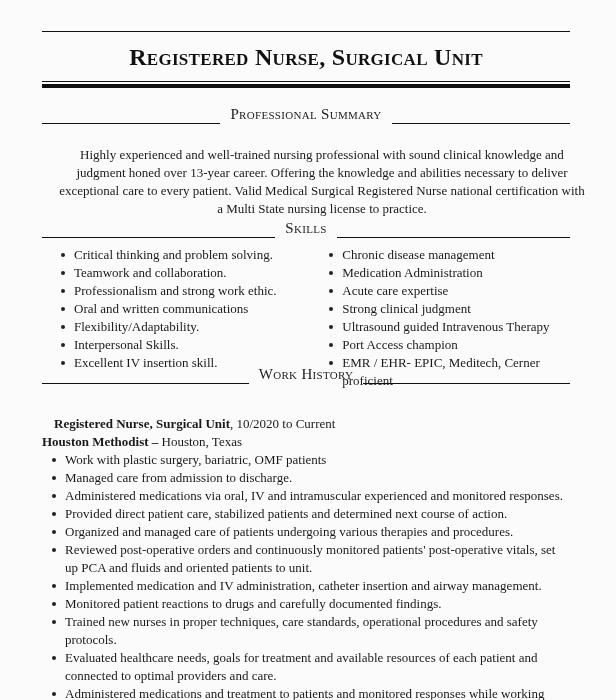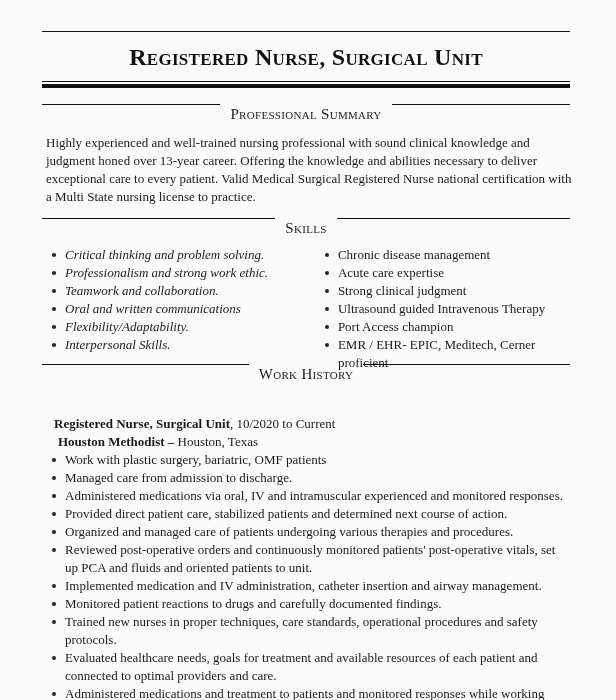--- a/index.html
+++ b/index.html
@@ -16,45 +16,45 @@
   .name {
     position: absolute; top: 42px; left: 0; width: 528px; text-align: center;
     font-size: 24px; font-weight: bold; font-variant: small-caps; letter-spacing: 0.3px;
     color: #111; line-height: 30px;
   }
   .name-rule-thin { position: absolute; top: 81px; left: 0; width: 528px; height: 1px; background: #111; }
   .name-rule-thick { position: absolute; top: 84px; left: 0; width: 528px; height: 4px; background: #111; }
 
   .section-head {
     position: absolute; left: 0; width: 528px; height: 20px;
-    display: flex; align-items: flex-start;
+    display: flex; align-items: flex-end;
   }
   .section-head .rule { flex: 1; height: 1px; background: #111; }
   .section-head .label {
     padding: 0 10px; font-variant: small-caps; font-size: 15px; color: #222; letter-spacing: 0.3px;
     line-height: 20px;
   }
 
   .summary {
     position: absolute; top: 130px; left: 0; width: 528px;
-    line-height: 18px; margin: 4px;
+    line-height: 18px; margin: 16px; text-align: center;
   }
 
   .skills { position: absolute; top: 246px; left: 0; width: 528px; display: flex; }
   .skills ul { margin: 0; padding: 0; list-style: none; }
   .skills li, .work li { position: relative; line-height: 18px; }
   .skills li::before, .work li::before {
     content: ""; position: absolute; left: -13px; top: 7px;
     width: 4px; height: 4px; border-radius: 50%; background: #222;
   }
-  .skills .col-left { margin-left: 23px; width: 264px; font-style: italic; }
+  .skills .col-left { margin-left: 32px; width: 264px; }
   .skills .col-right { margin-left: 29px; }
 
   .job-title-line { position: absolute; top: 415px; left: 12px; line-height: 18px; }
-  .job-company-line { position: absolute; top: 433px; left: 16px; line-height: 18px; }
+  .job-company-line { position: absolute; top: 433px; left: 0; line-height: 18px; }
   .bold { font-weight: bold; }
   .work { position: absolute; top: 451px; left: 23px; width: 505px; margin: 0; padding: 0; list-style: none; }
 </style>
 </head>
 <body>
 
 <div class="page">
   <div class="content">
 
     <div class="name-top-rule"></div>
@@ -72,28 +72,30 @@
 
     <div class="section-head" style="top:218px">
       <div class="rule"></div>
       <div class="label">Skills</div>
       <div class="rule"></div>
     </div>
 
     <div class="skills">
       <ul class="col-left">
         <li>Critical thinking and problem solving.</li>
+        <li>Teamwork and collaboration.</li>
         <li>Professionalism and strong work ethic.</li>
-        <li>Teamwork and collaboration.</li>
         <li>Oral and written communications</li>
         <li>Flexibility/Adaptability.</li>
         <li>Interpersonal Skills.</li>
+        <li>Excellent IV insertion skill.</li>
       </ul>
       <ul class="col-right">
         <li>Chronic disease management</li>
+        <li>Medication Administration</li>
         <li>Acute care expertise</li>
         <li>Strong clinical judgment</li>
         <li>Ultrasound guided Intravenous Therapy</li>
         <li>Port Access champion</li>
         <li>EMR / EHR- EPIC, Meditech, Cerner proficient</li>
       </ul>
     </div>
 
     <div class="section-head" style="top:364px">
       <div class="rule"></div>

